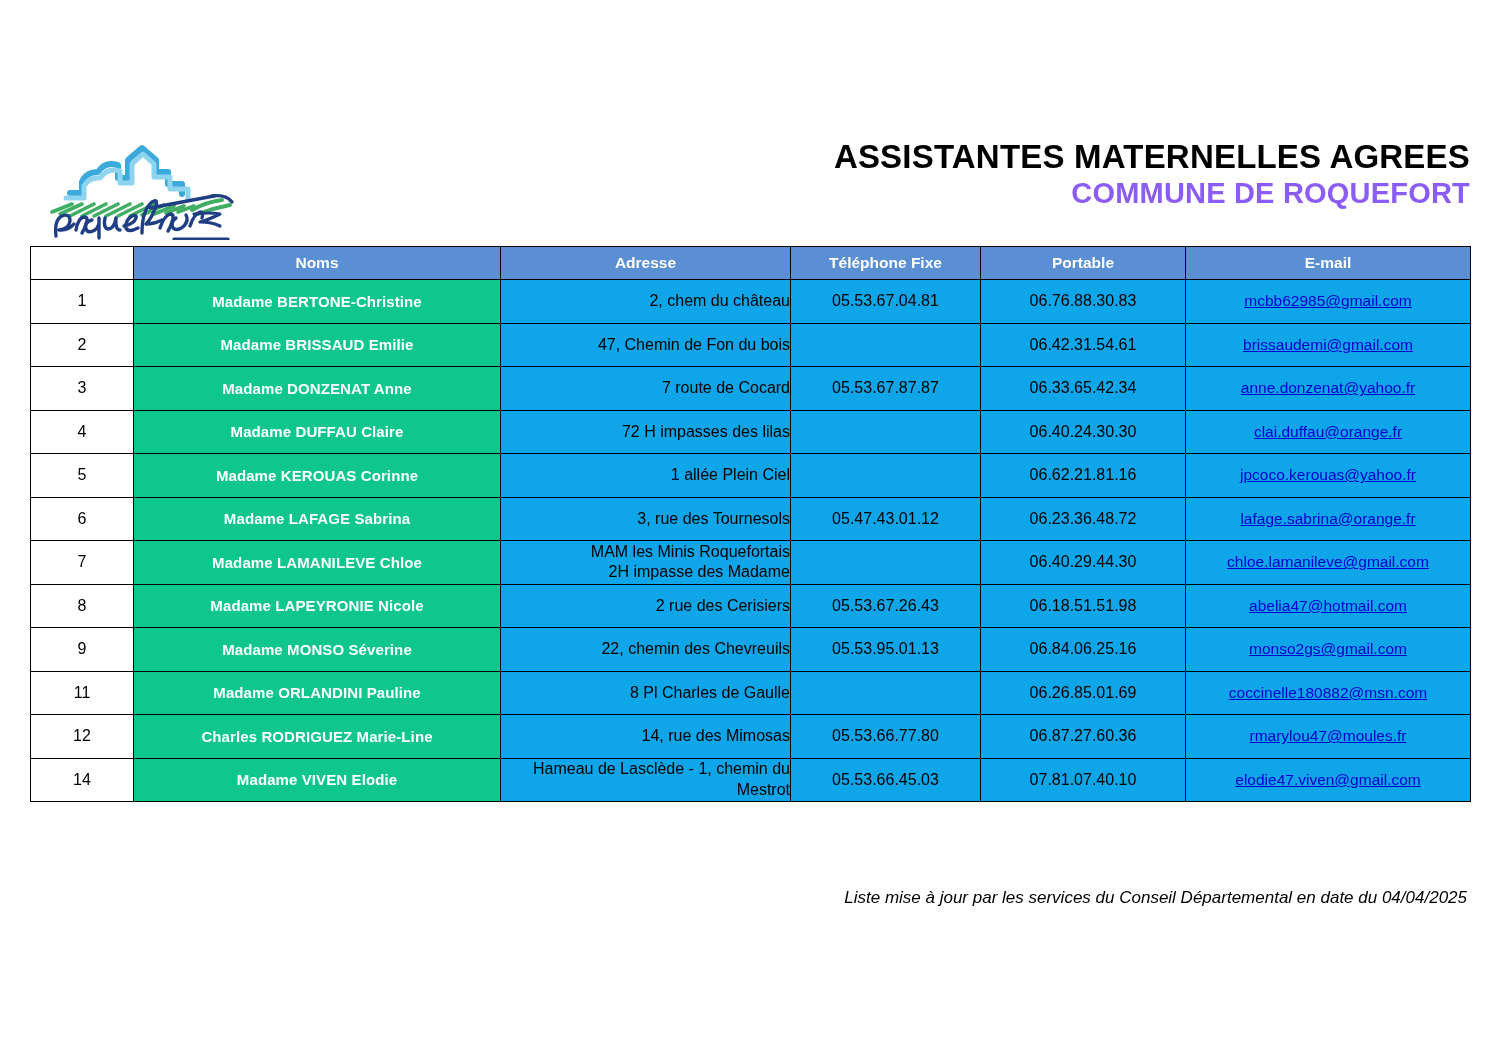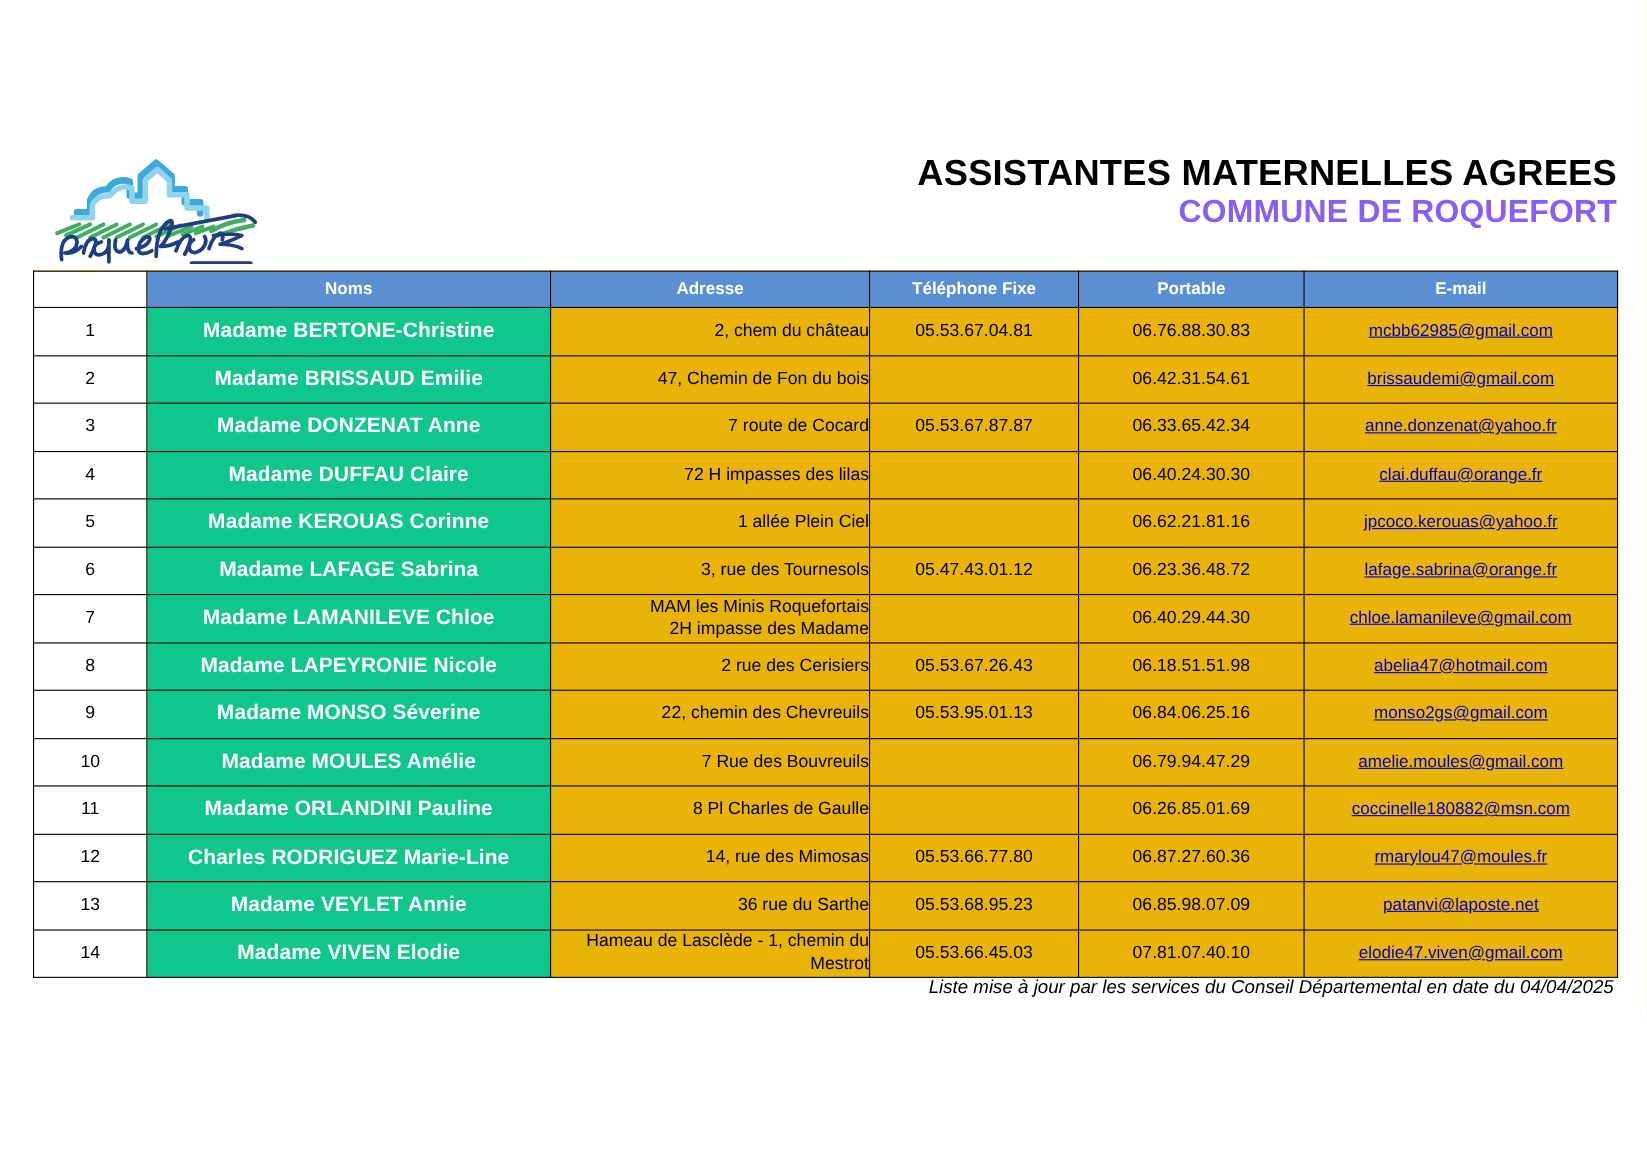--- a/index.html
+++ b/index.html
@@ -65,21 +65,21 @@
   }
 
   
   table.am-table {
     position: absolute;
     left: 30px;
     top: 246px;
     width: 1440px;
     border-collapse: collapse;
     table-layout: fixed;
-    background: #eab308;
+    background: #0ea5e9;
   }
   table.am-table td,
   table.am-table th {
     border: 1.6px solid #000000;
     padding: 0;
     vertical-align: middle;
     text-align: center;
   }
   
   col.c-idx   { width: 103px; }
@@ -107,21 +107,21 @@
   tbody td { height: 42.5px; }
 
   td.idx {
     font-size: 16px;
     color: #000000;
     background: #ffffff;
   }
   td.name {
     background: #0FC78C;
     color: #ffffff;
-    font-size: 19px;
+    font-size: 15px;
     font-weight: bold;
     letter-spacing: 0.1px;
   }
   td.addr {
     font-size: 16px;
     color: #000000;
     line-height: 1.28;
     padding: 2px 6px;
   }
   td.tel {
@@ -322,60 +322,40 @@
           <td class="idx">9</td>
           <td class="name">Madame MONSO Séverine</td>
           <td class="addr">
             <span class="addr-line">22, chemin des Chevreuils</span>
           </td>
           <td class="tel">05.53.95.01.13</td>
           <td class="tel">06.84.06.25.16</td>
           <td class="mail"><span class="mailtext">monso2gs@gmail.com</span></td>
         </tr>
         <tr>
-          <td class="idx">10</td>
-          <td class="name">Madame MOULES Amélie</td>
-          <td class="addr">
-            <span class="addr-line">7 Rue des Bouvreuils</span>
-          </td>
-          <td class="tel"></td>
-          <td class="tel">06.79.94.47.29</td>
-          <td class="mail"><span class="mailtext">amelie.moules@gmail.com</span></td>
-        </tr>
-        <tr>
           <td class="idx">11</td>
           <td class="name">Madame ORLANDINI Pauline</td>
           <td class="addr">
             <span class="addr-line">8 Pl Charles de Gaulle</span>
           </td>
           <td class="tel"></td>
           <td class="tel">06.26.85.01.69</td>
           <td class="mail"><span class="mailtext">coccinelle180882@msn.com</span></td>
         </tr>
         <tr>
           <td class="idx">12</td>
           <td class="name">Charles RODRIGUEZ Marie-Line</td>
           <td class="addr">
             <span class="addr-line">14, rue des Mimosas</span>
           </td>
           <td class="tel">05.53.66.77.80</td>
           <td class="tel">06.87.27.60.36</td>
           <td class="mail"><span class="mailtext">rmarylou47@moules.fr</span></td>
         </tr>
         <tr>
-          <td class="idx">13</td>
-          <td class="name">Madame VEYLET Annie</td>
-          <td class="addr">
-            <span class="addr-line">36 rue du Sarthe</span>
-          </td>
-          <td class="tel">05.53.68.95.23</td>
-          <td class="tel">06.85.98.07.09</td>
-          <td class="mail"><span class="mailtext">patanvi@laposte.net</span></td>
-        </tr>
-        <tr>
           <td class="idx">14</td>
           <td class="name">Madame VIVEN Elodie</td>
           <td class="addr">
             <span class="addr-line">Hameau de Lasclède - 1, chemin du</span>
             <span class="addr-line">Mestrot</span>
           </td>
           <td class="tel">05.53.66.45.03</td>
           <td class="tel">07.81.07.40.10</td>
           <td class="mail"><span class="mailtext">elodie47.viven@gmail.com</span></td>
         </tr>

